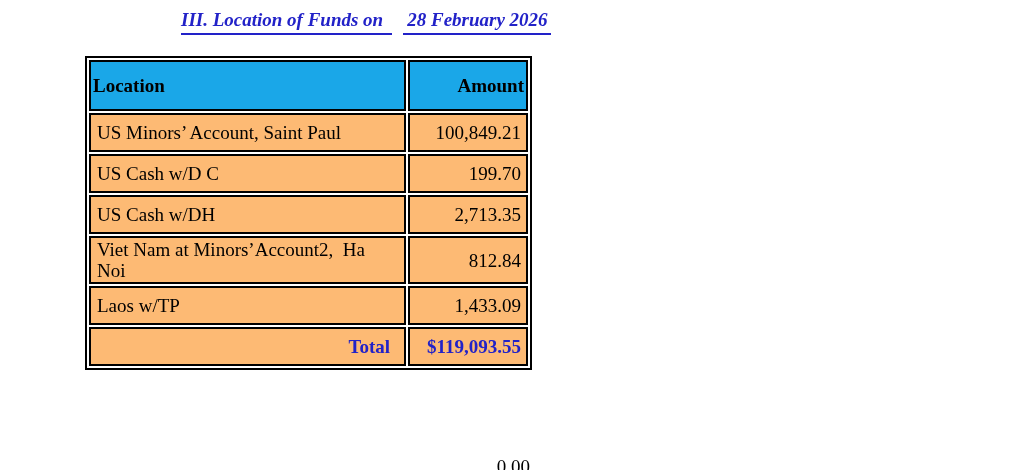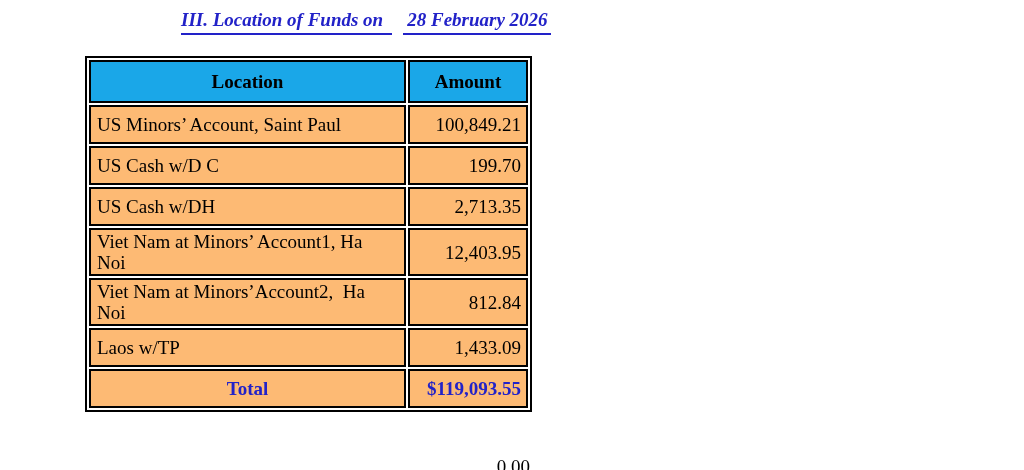--- a/index.html
+++ b/index.html
@@ -57,30 +57,29 @@
   }
   td.amt {
     width: 120px;
     height: 39px;
     text-align: right;
     padding: 1px 5px 1px 2px;
   }
   tr.hdr td {
     background: var(--header-bg);
     font-weight: bold;
-    text-align: center;
-    height: 43px;
+    height: 51px;
     padding: 1px 2px;
   }
   tr.total td {
     font-weight: bold;
     color: var(--accent-blue);
   }
   tr.total td.loc {
-    text-align: center;
+    text-align: right;
     padding: 1px 14px;
     white-space: normal;
   }
   .clipped-value {
     position: absolute;
     left: 0; top: 456px;
     width: 530px;
     text-align: right;
     font-size: 19px;
     color: #000000;
@@ -105,24 +104,20 @@
     </tr>
     <tr>
       <td class="loc">US Cash w/D C</td>
       <td class="amt">199.70</td>
     </tr>
     <tr>
       <td class="loc">US Cash w/DH</td>
       <td class="amt">2,713.35</td>
     </tr>
     <tr>
-      <td class="loc">Viet Nam at Minors’ Account1, Ha Noi</td>
-      <td class="amt">12,403.95</td>
-    </tr>
-    <tr>
       <td class="loc">Viet Nam at Minors’Account2,  Ha Noi</td>
       <td class="amt">812.84</td>
     </tr>
     <tr>
       <td class="loc">Laos w/TP</td>
       <td class="amt">1,433.09</td>
     </tr>
     <tr class="total">
       <td class="loc">Total</td>
       <td class="amt">$119,093.55</td>

